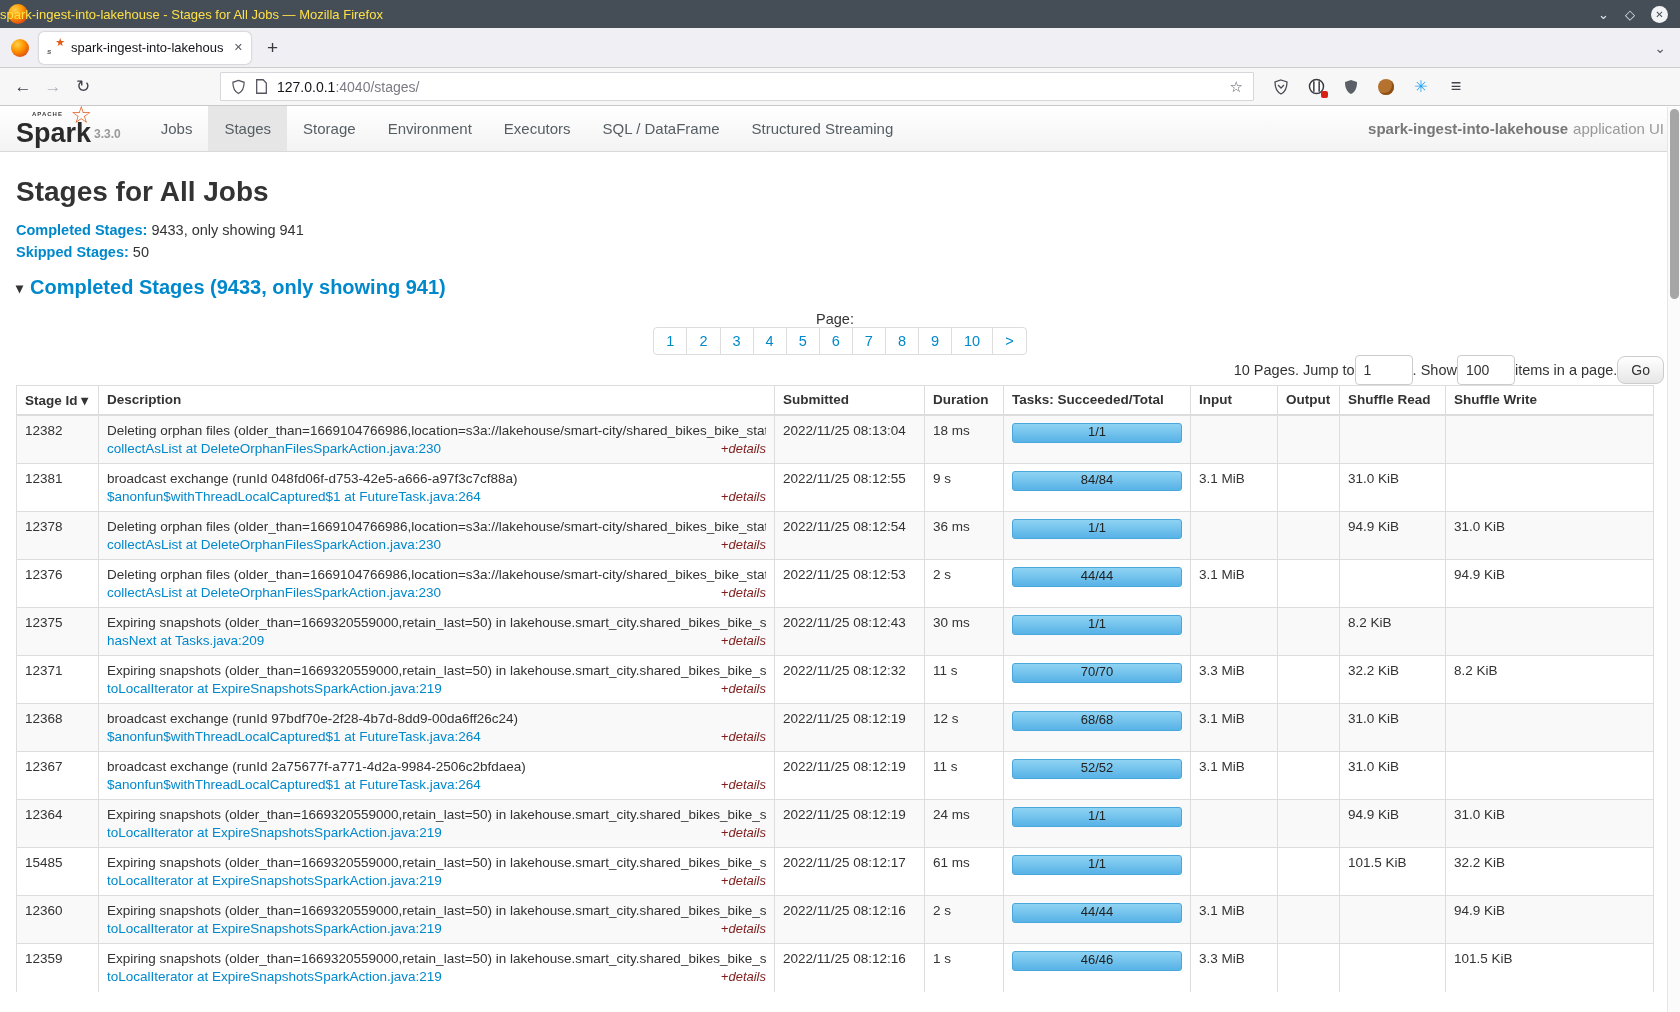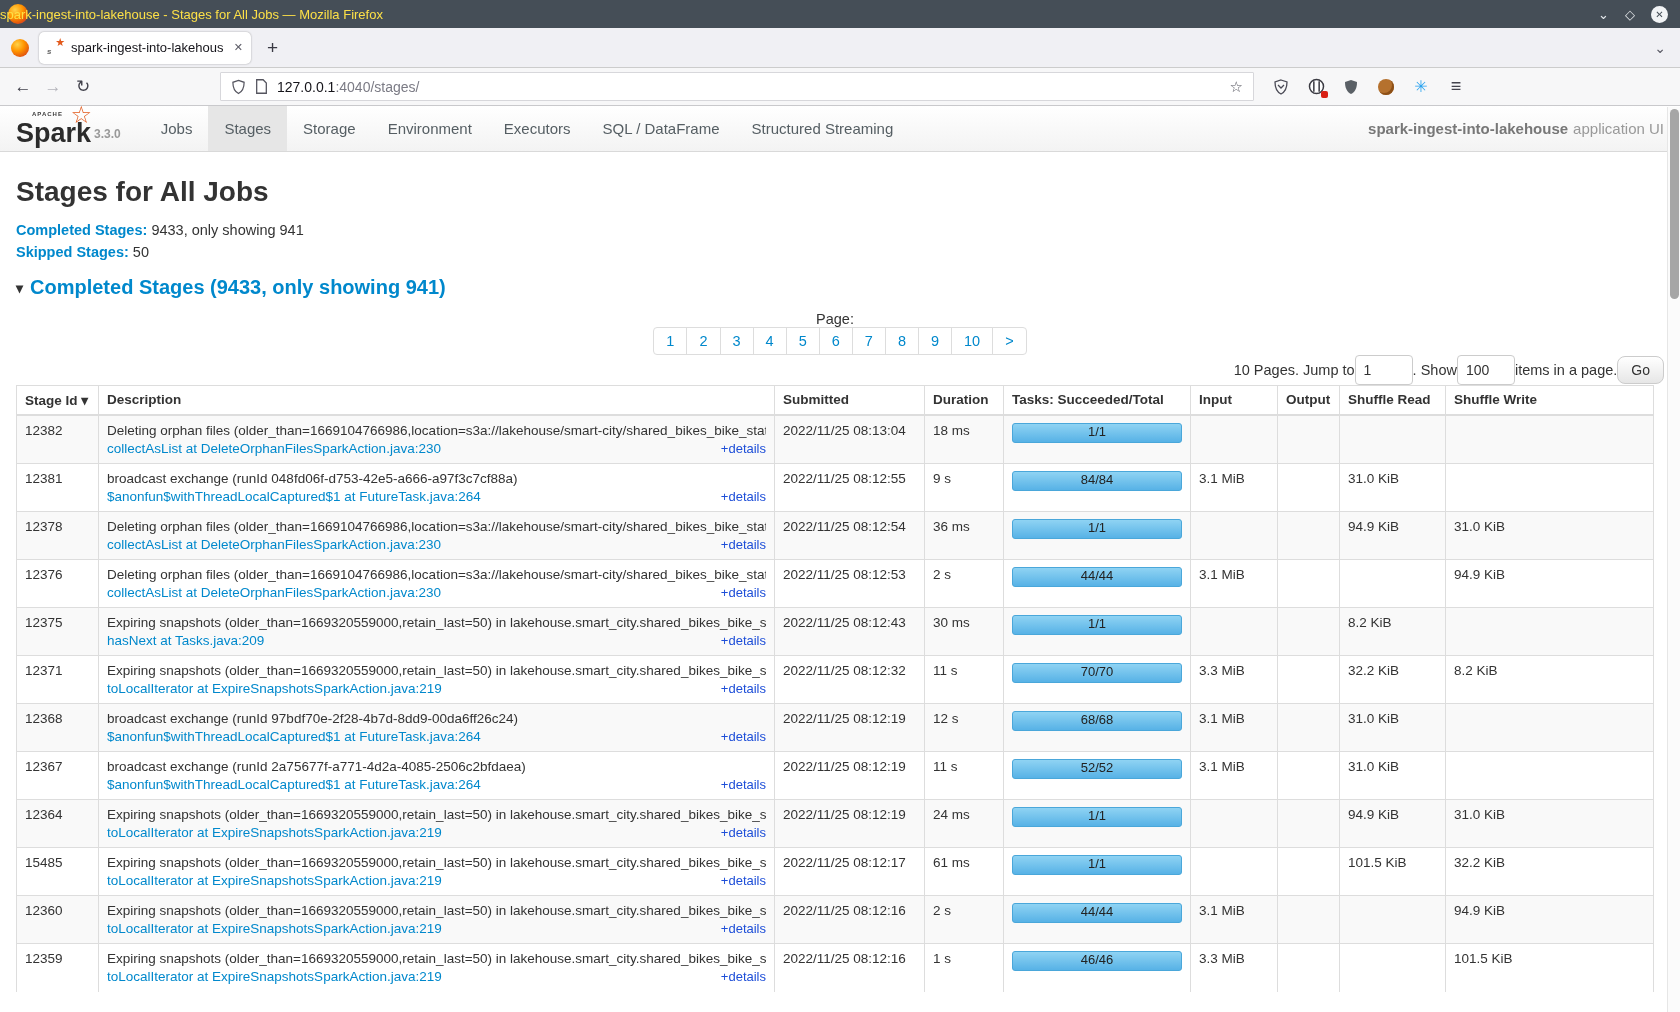--- a/index.html
+++ b/index.html
@@ -87,21 +87,21 @@
 
   
   table.stages { margin-top:0; width:1637px; border-collapse:collapse; table-layout:fixed; font-size:13.5px; color:#333; }
   .stages th, .stages td { border:1px solid #ddd; border-bottom:none; text-align:left; vertical-align:top; padding:7px 8px; }
   .stages thead th { font-weight:bold; color:#333; border-bottom:2px solid #ddd; padding:6px 8px; white-space:nowrap; }
   .stages tbody tr { height:48px; }
   .stages tbody tr:nth-child(odd) { background:#f9f9f9; }
   .desc2 { display:flex; align-items:baseline; margin-top:3px; }
   .desc1 { white-space:nowrap; overflow:hidden; }
   a.stage-link { color:#0088cc; text-decoration:none; white-space:nowrap; overflow:hidden; }
-  .details-toggle { margin-left:auto; color:#1d4ed8; font-size:13px; cursor:pointer; }
+  .details-toggle { margin-left:auto; color:#7f1d1d; font-size:13px; cursor:pointer;font-style:italic; }
   .pbar { height:20px; border:1px solid #4aa7da; border-radius:3px;
           background:linear-gradient(#8fd3f3,#57b2e6); display:flex; align-items:flex-start; justify-content:center; }
   .pbar-label { font-size:13px; color:#222; }
 
   
   .scrollbar { position:fixed; top:107px; right:0; width:13px; bottom:0; background:#fbfbfb; border-left:1px solid #e6e6e6; }
   .scroll-thumb { position:absolute; top:2px; left:2px; width:9px; height:190px; background:#a6a6a6; border-radius:5px; }
 </style>
 </head>
 <body>
@@ -413,21 +413,21 @@
     </td>
     <td>3.1 MiB</td>
     <td></td>
     <td>31.0 KiB</td>
     <td></td>
   </tr>
 
   <tr>
     <td>12367</td>
     <td>
-      <div class="desc1">broadcast exchange (runId 2a75677f-a771-4d2a-4085-2506c2bfdaea)</div>
+      <div class="desc1">broadcast exchange (runId 2a75677f-a771-4d2a-9984-2506c2bfdaea)</div>
       <div class="desc2">
         <a href="#" class="stage-link">$anonfun$withThreadLocalCaptured$1 at FutureTask.java:264</a>
         <span class="details-toggle">+details</span>
       </div>
     </td>
     <td>2022/11/25 08:12:19</td>
     <td>11 s</td>
     <td>
       <div class="pbar">
         <span class="pbar-label">52/52</span>

